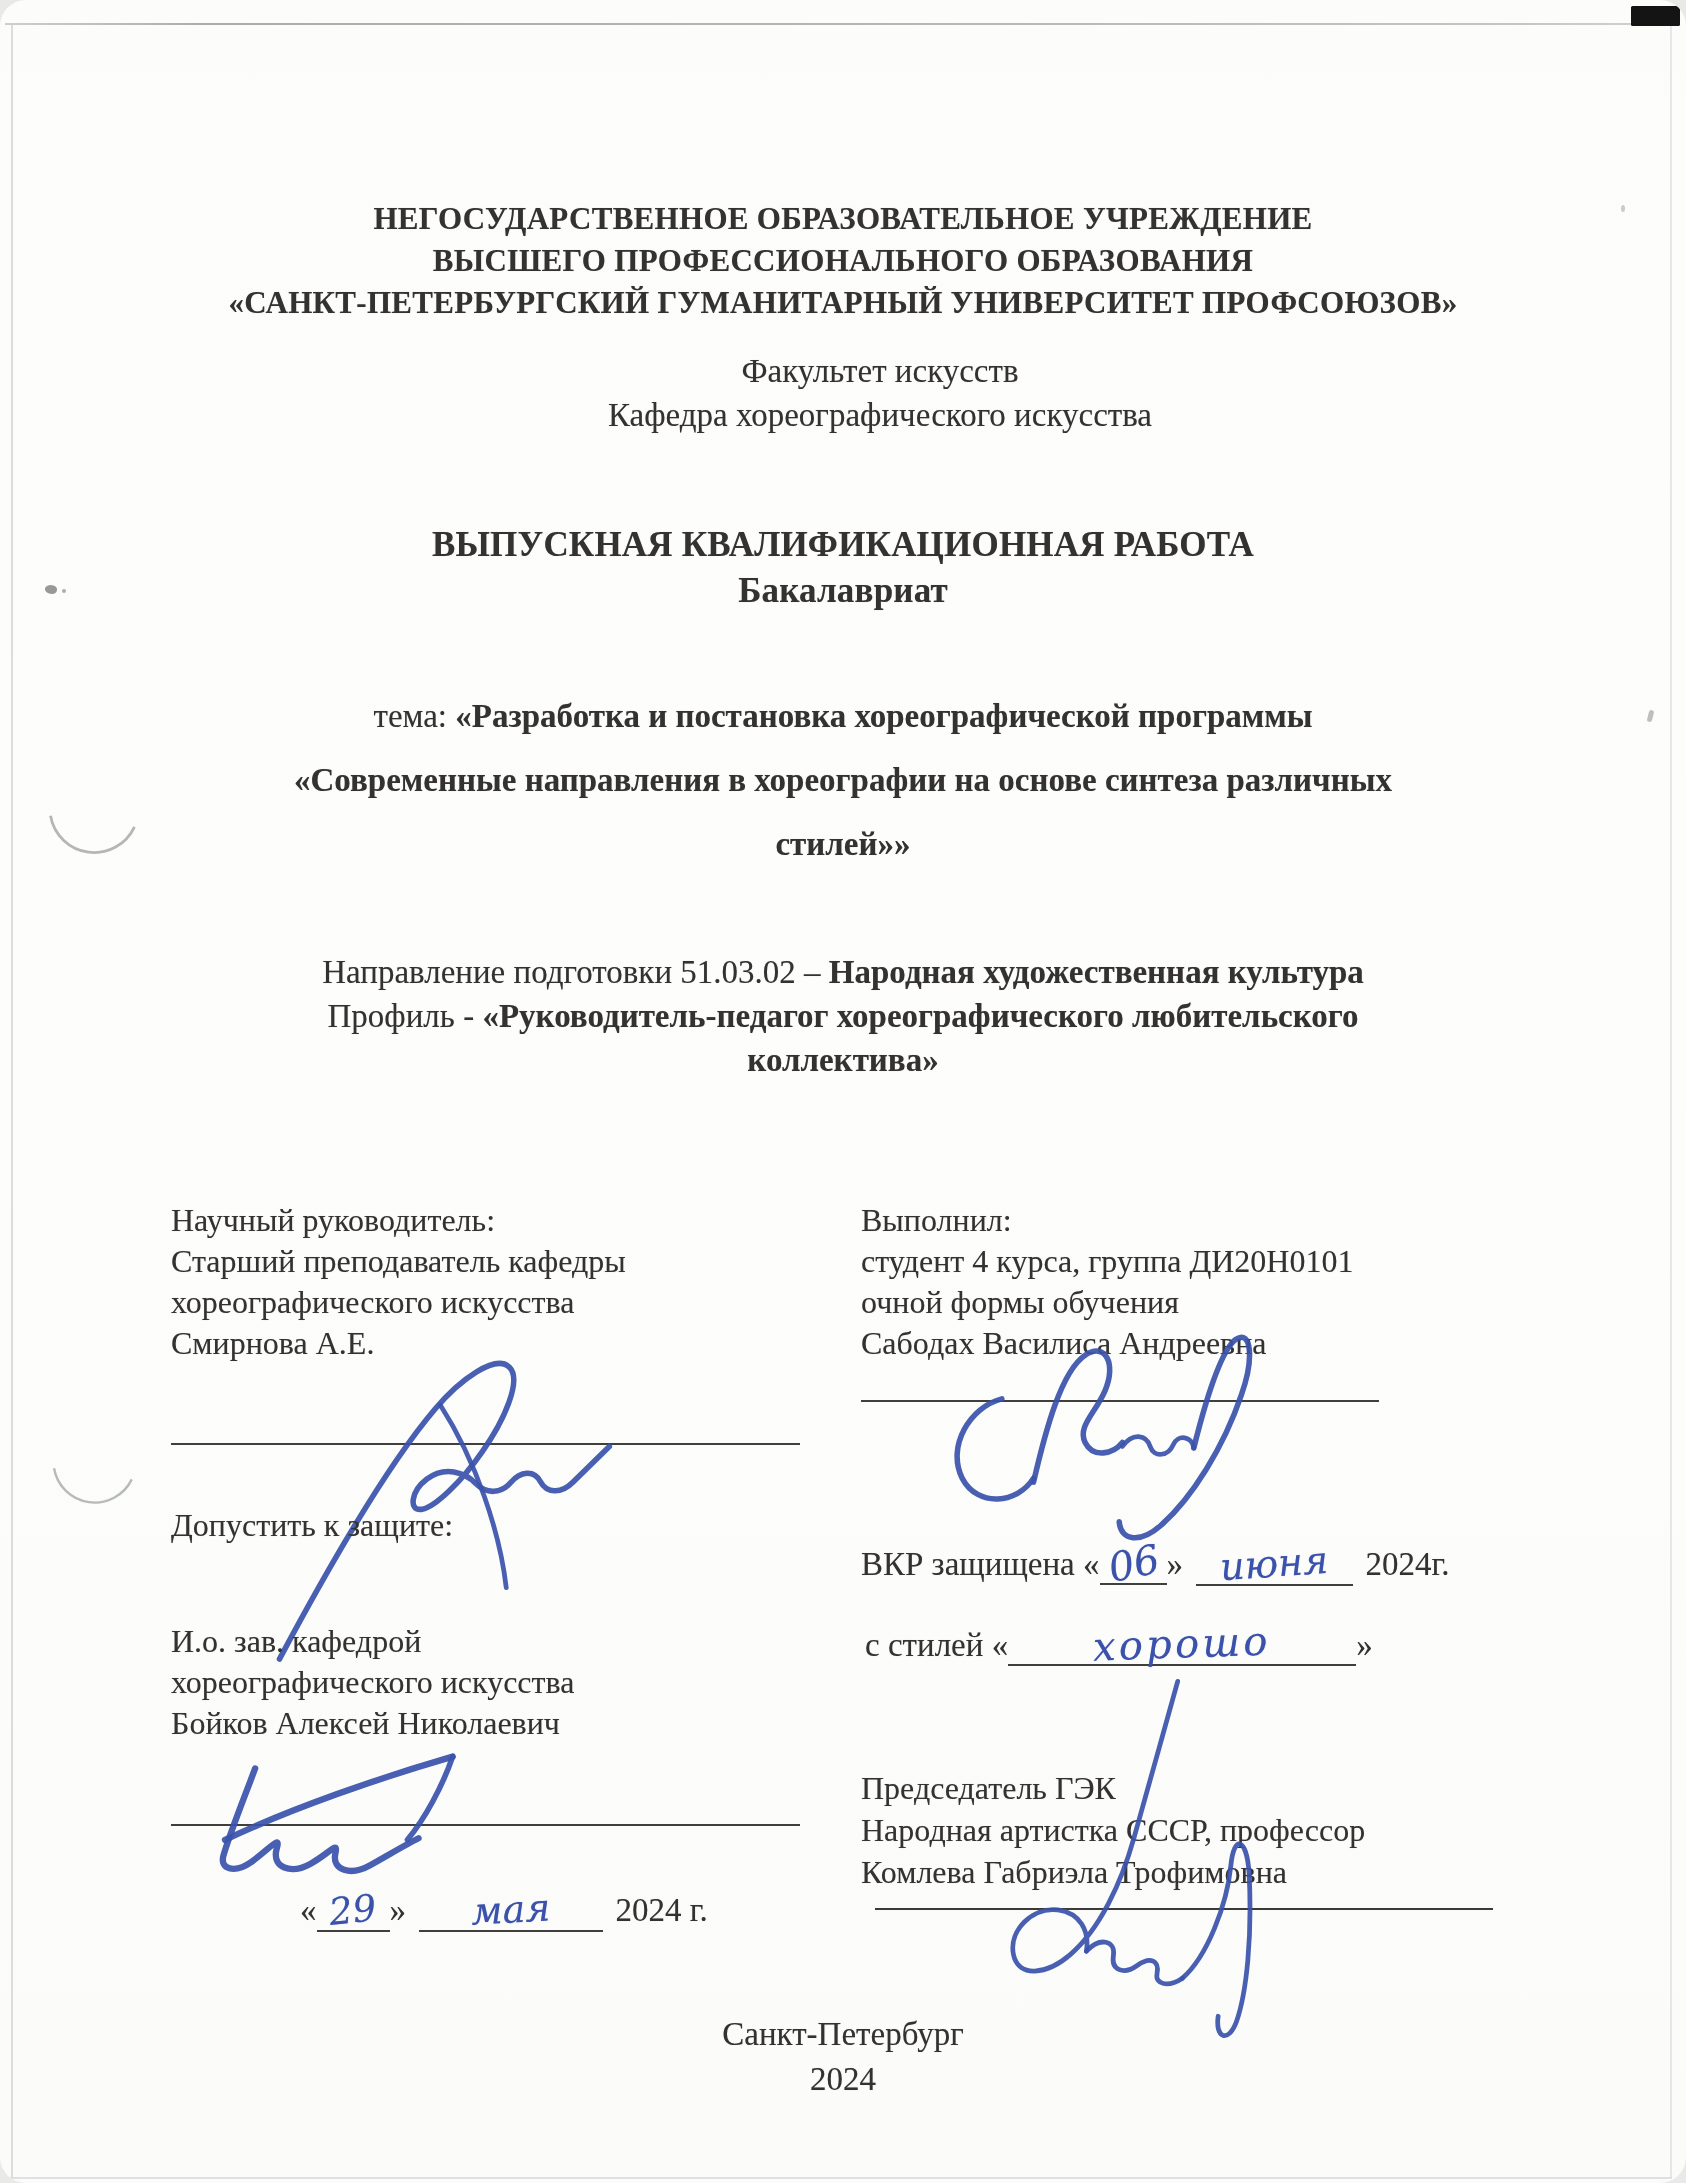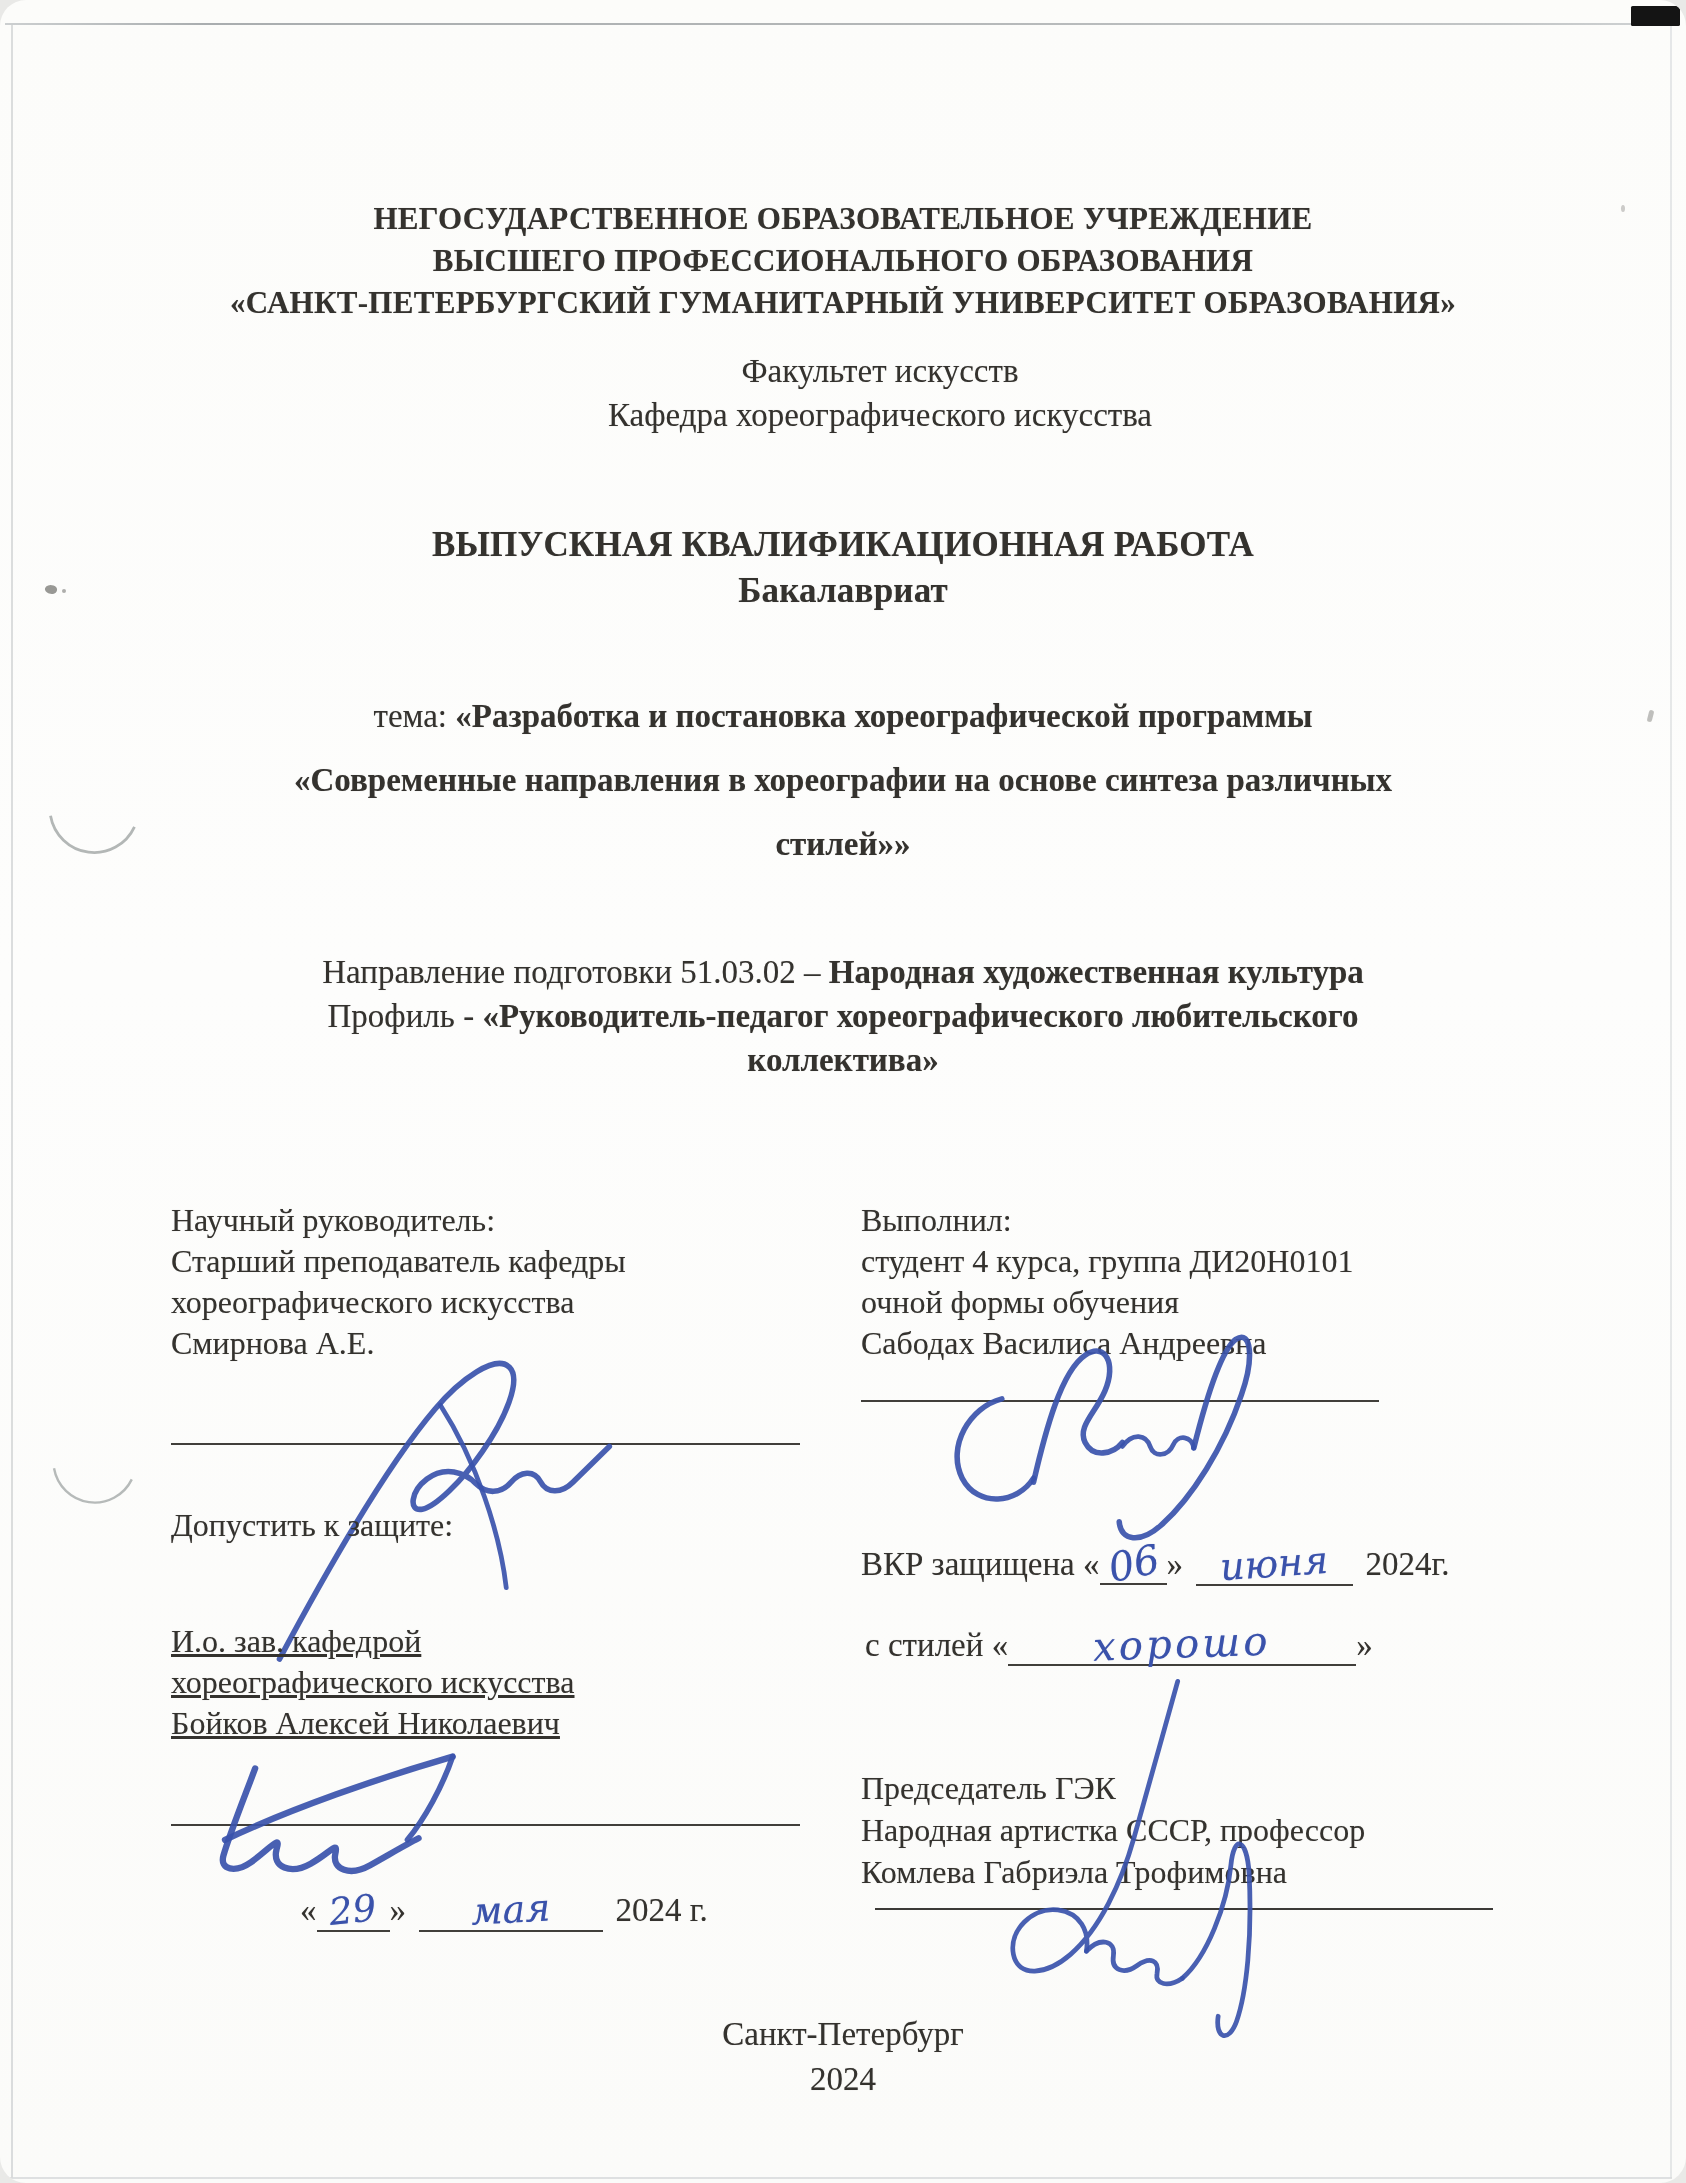--- a/index.html
+++ b/index.html
@@ -40,21 +40,21 @@
   .col{position:absolute;font-size:32px;line-height:41px;}
   .col-supervisor{left:171px;top:1200px;width:683px;}
   .col-author{left:861px;top:1200px;width:762px;}
   .sig-line{position:absolute;border-top:2.4px solid #413f3b;height:0;}
   .sl-sup{left:171px;top:1443px;width:629px;}
   .sl-stu{left:861px;top:1400px;width:518px;}
   .sl-head{left:171px;top:1824px;width:629px;}
   .sl-chair{left:875px;top:1908px;width:618px;border-top-color:#3c3a37;}
   .admit-label{position:absolute;left:171px;top:1507px;font-size:32px;}
   .defense-line{position:absolute;left:861px;top:1539px;font-size:33px;white-space:nowrap;}
-  .head-block{left:171px;top:1621px;text-decoration:underline;}
+  .head-block{left:171px;top:1621px;}
   .grade-line{position:absolute;left:865px;top:1620px;font-size:33px;white-space:nowrap;}
   .chair-block{left:861px;top:1767px;line-height:42px;}
   .date-row{position:absolute;left:300px;top:1888px;font-size:33px;white-space:nowrap;}
   .footer-block{top:2012px;font-size:33px;line-height:45px;}
   
   .slot{display:inline-block;border-bottom:2.4px solid #413f3b;text-align:center;vertical-align:baseline;line-height:1.1;}
   .slot-day{width:67px;}
   .slot-month{width:157px;}
   .slot-grade{width:348px;}
   .slot-day2{width:73px;}
@@ -87,21 +87,21 @@
     <path d="M 10 18 A 52 52 0 0 0 108 32" fill="none" stroke="#b6bab9" stroke-width="3"></path>
   </svg>
   <div class="speck s1"></div>
   <div class="speck s1b"></div>
   <div class="speck s2"></div>
   <div class="speck s3"></div>
 
   <div class="center header-block">
     <div>НЕГОСУДАРСТВЕННОЕ ОБРАЗОВАТЕЛЬНОЕ УЧРЕЖДЕНИЕ</div>
     <div>ВЫСШЕГО ПРОФЕССИОНАЛЬНОГО ОБРАЗОВАНИЯ</div>
-    <div>«САНКТ-ПЕТЕРБУРГСКИЙ ГУМАНИТАРНЫЙ УНИВЕРСИТЕТ ОБРАЗОВАНИЯ»</div>
+    <div>«САНКТ-ПЕТЕРБУРГСКИЙ ГУМАНИТАРНЫЙ УНИВЕРСИТЕТ ПРОФСОЮЗОВ»</div>
   </div>
 
   <div class="center faculty-block">
     <div>Факультет искусств</div>
     <div>Кафедра хореографического искусства</div>
   </div>
 
   <div class="center title-block">
     <div>ВЫПУСКНАЯ КВАЛИФИКАЦИОННАЯ РАБОТА</div>
     <div>Бакалавриат</div>

